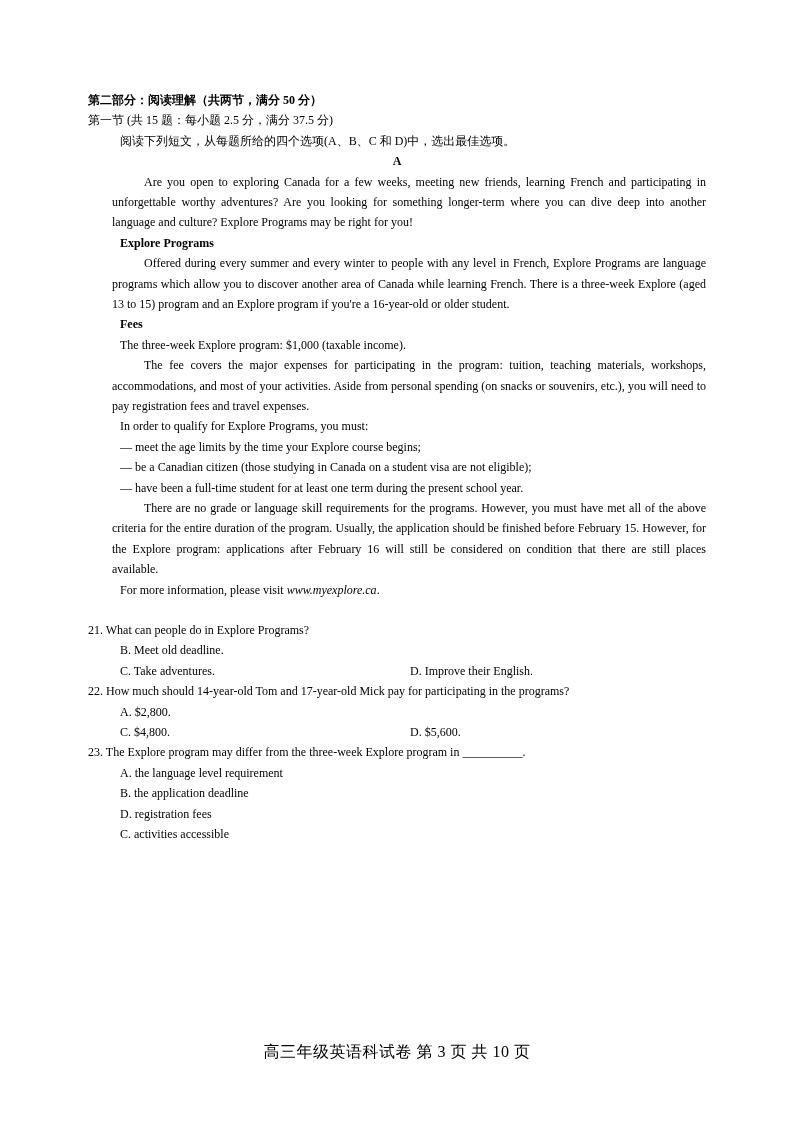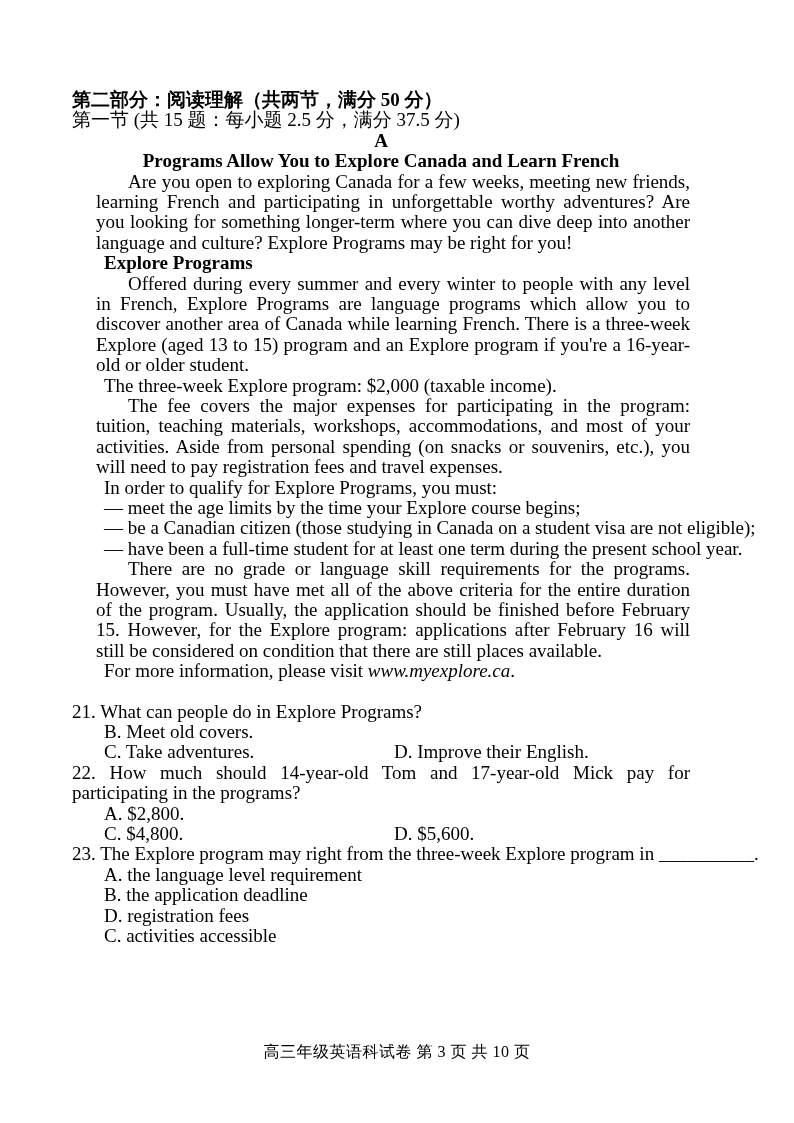--- a/index.html
+++ b/index.html
@@ -1,82 +1,83 @@
 <!DOCTYPE html>
 <html><head>
 <meta charset="utf-8">
 <style>
   html, body { margin:0; padding:0; background:#ffffff; }
   body { width:794px; height:1123px; position:relative; overflow:hidden;
          font-family:"Liberation Serif", "DejaVu Serif", serif; color:#000; }
-  .page { position:absolute; left:72px; top:90px; width:618px; font-size:19px; line-height:20.4px; }
+  .page { position:absolute; left:88px; top:90px; width:618px; font-size:12px; line-height:20.4px; }
   .line { white-space:nowrap; height:20.4px; }
   .bold { font-weight:bold; }
   .center { text-align:center; }
   .indent { padding-left:32px; }
   .para { text-align:justify; }
   .para .text { display:block; text-indent:32px;margin-left:24px; }
   .opt-row { display:flex; padding-left:32px; height:20.4px; }
   .opt-row .col { width:290px; white-space:nowrap; }
   .gap { height:20px; }
   .footer { position:absolute; top:1042px; left:0; width:794px; text-align:center; font-size:16px; letter-spacing:0.5px; }
   .url { font-style:italic; }
 </style>
 </head>
 <body>
 
 <div class="page">
   <div class="line bold">第二部分：阅读理解（共两节，满分 50 分）</div>
   <div class="line">第一节 (共 15 题：每小题 2.5 分，满分 37.5 分)</div>
+  <div class="line indent">阅读下列短文，从每题所给的四个选项(A、B、C 和 D)中，选出最佳选项。</div>
   <div class="line center bold">A</div>
-  <div class="line center bold">Programs Allow You to Explore Canada and Learn French</div>
 
   <div class="para">
       <span class="text">Are you open to exploring Canada for a few weeks, meeting new friends, learning French and participating in unforgettable worthy adventures? Are you looking for something longer-term where you can dive deep into another language and culture? Explore Programs may be right for you!</span>
     </div>
 
   <div class="line indent bold">Explore Programs</div>
   <div class="para">
       <span class="text">Offered during every summer and every winter to people with any level in French, Explore Programs are language programs which allow you to discover another area of Canada while learning French. There is a three-week Explore (aged 13 to 15) program and an Explore program if you're a 16-year-old or older student.</span>
     </div>
 
-  <div class="line indent">The three-week Explore program: $2,000 (taxable income).</div>
+  <div class="line indent bold">Fees</div>
+  <div class="line indent">The three-week Explore program: $1,000 (taxable income).</div>
   <div class="para">
       <span class="text">The fee covers the major expenses for participating in the program: tuition, teaching materials, workshops, accommodations, and most of your activities. Aside from personal spending (on snacks or souvenirs, etc.), you will need to pay registration fees and travel expenses.</span>
     </div>
 
   <div class="line indent">In order to qualify for Explore Programs, you must:</div>
   <div class="line indent">— meet the age limits by the time your Explore course begins;</div>
   <div class="line indent">— be a Canadian citizen (those studying in Canada on a student visa are not eligible);</div>
   <div class="line indent">— have been a full-time student for at least one term during the present school year.</div>
   <div class="para">
       <span class="text">There are no grade or language skill requirements for the programs. However, you must have met all of the above criteria for the entire duration of the program. Usually, the application should be finished before February 15. However, for the Explore program: applications after February 16 will still be considered on condition that there are still places available.</span>
     </div>
   <div class="line indent"><span>For more information, please visit </span><span class="url">www.myexplore.ca</span><span>.</span></div>
 
   <div class="gap"></div>
 
   <div class="line"><span>21.</span> <span>What can people do in Explore Programs?</span></div>
   <div class="opt-row">
-    <span class="col">B. Meet old covers.</span>
+    <span class="col">B. Meet old deadline.</span>
   </div>
   <div class="opt-row">
     <span class="col">C. Take adventures.</span>
     <span class="col">D. Improve their English.</span>
   </div>
 
   <div class="para"><span>22.</span> <span>How much should 14-year-old Tom and 17-year-old Mick pay for participating in the programs?</span></div>
   <div class="opt-row">
     <span class="col">A. $2,800.</span>
   </div>
   <div class="opt-row">
     <span class="col">C. $4,800.</span>
     <span class="col">D. $5,600.</span>
   </div>
 
-  <div class="line"><span>23.</span> <span>The Explore program may right from the three-week Explore program in __________.</span></div>
+  <div class="line"><span>23.</span> <span>The Explore program may differ from the three-week Explore program in __________.</span></div>
   <div class="line indent">A. the language level requirement</div>
   <div class="line indent">B. the application deadline</div>
   <div class="line indent">D. registration fees</div>
   <div class="line indent">C. activities accessible</div>
 </div>
 
 <div class="footer">高三年级英语科试卷  第  3  页  共  10 页</div>
 
 </body></html>

